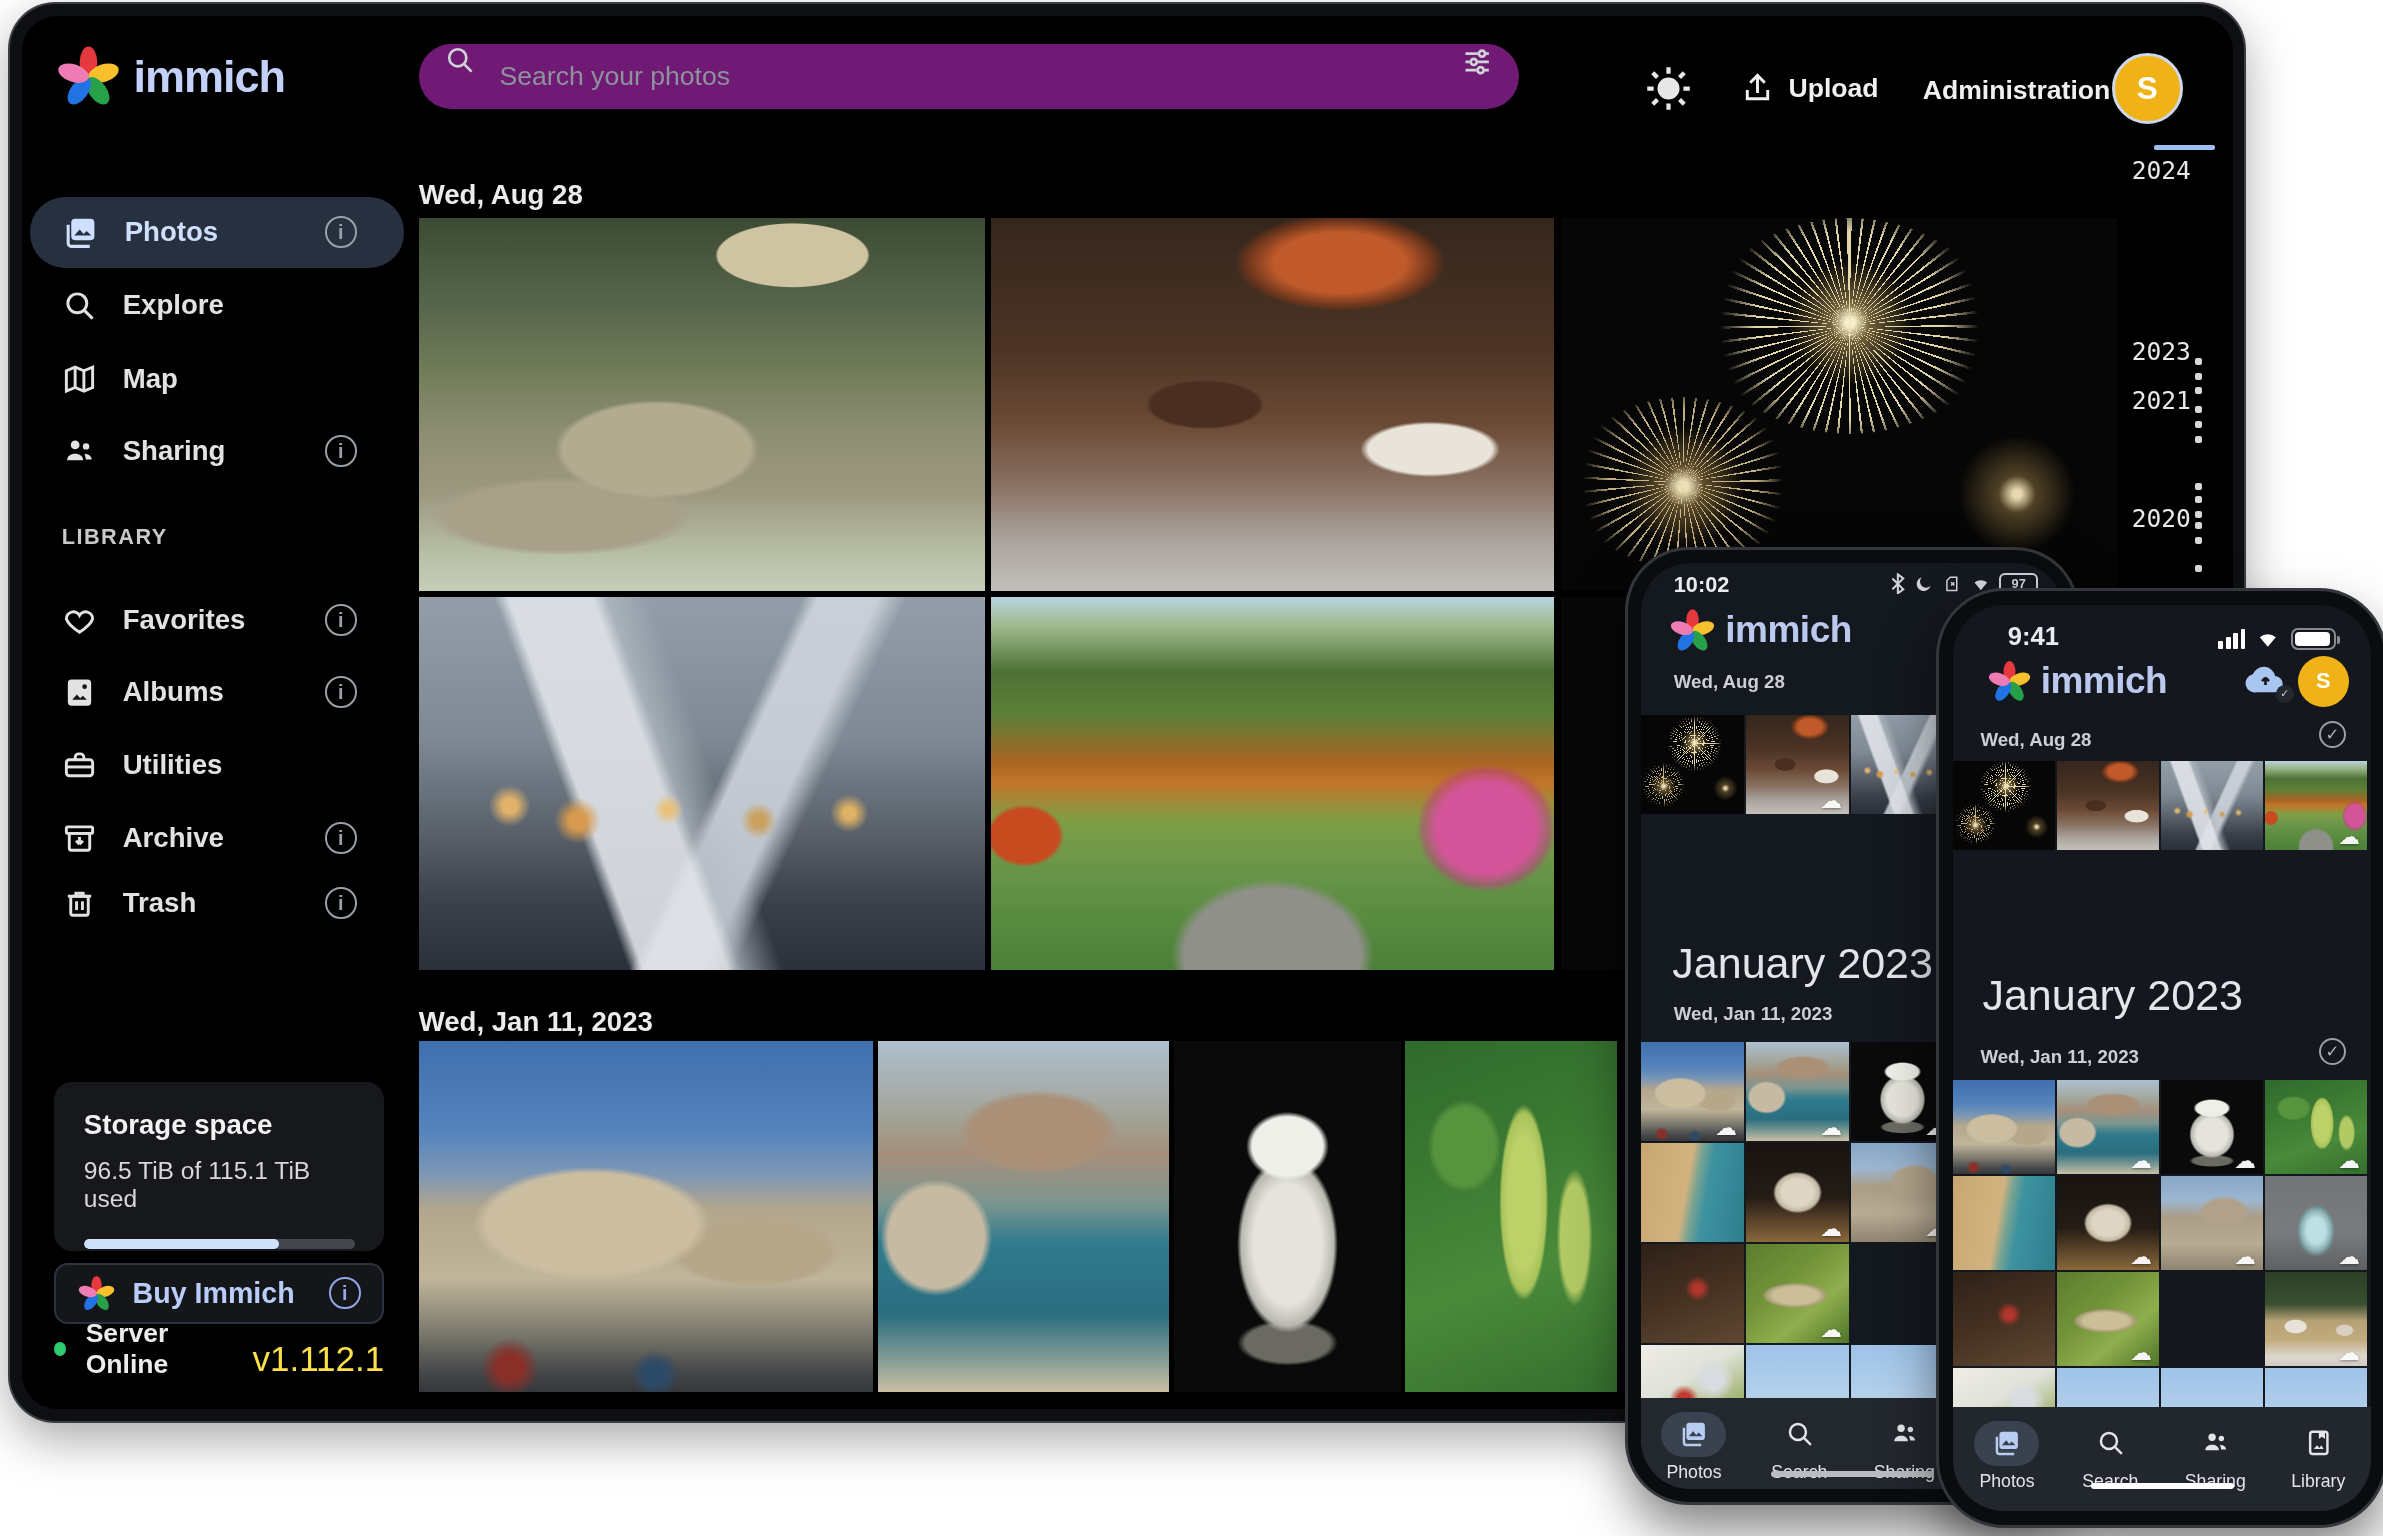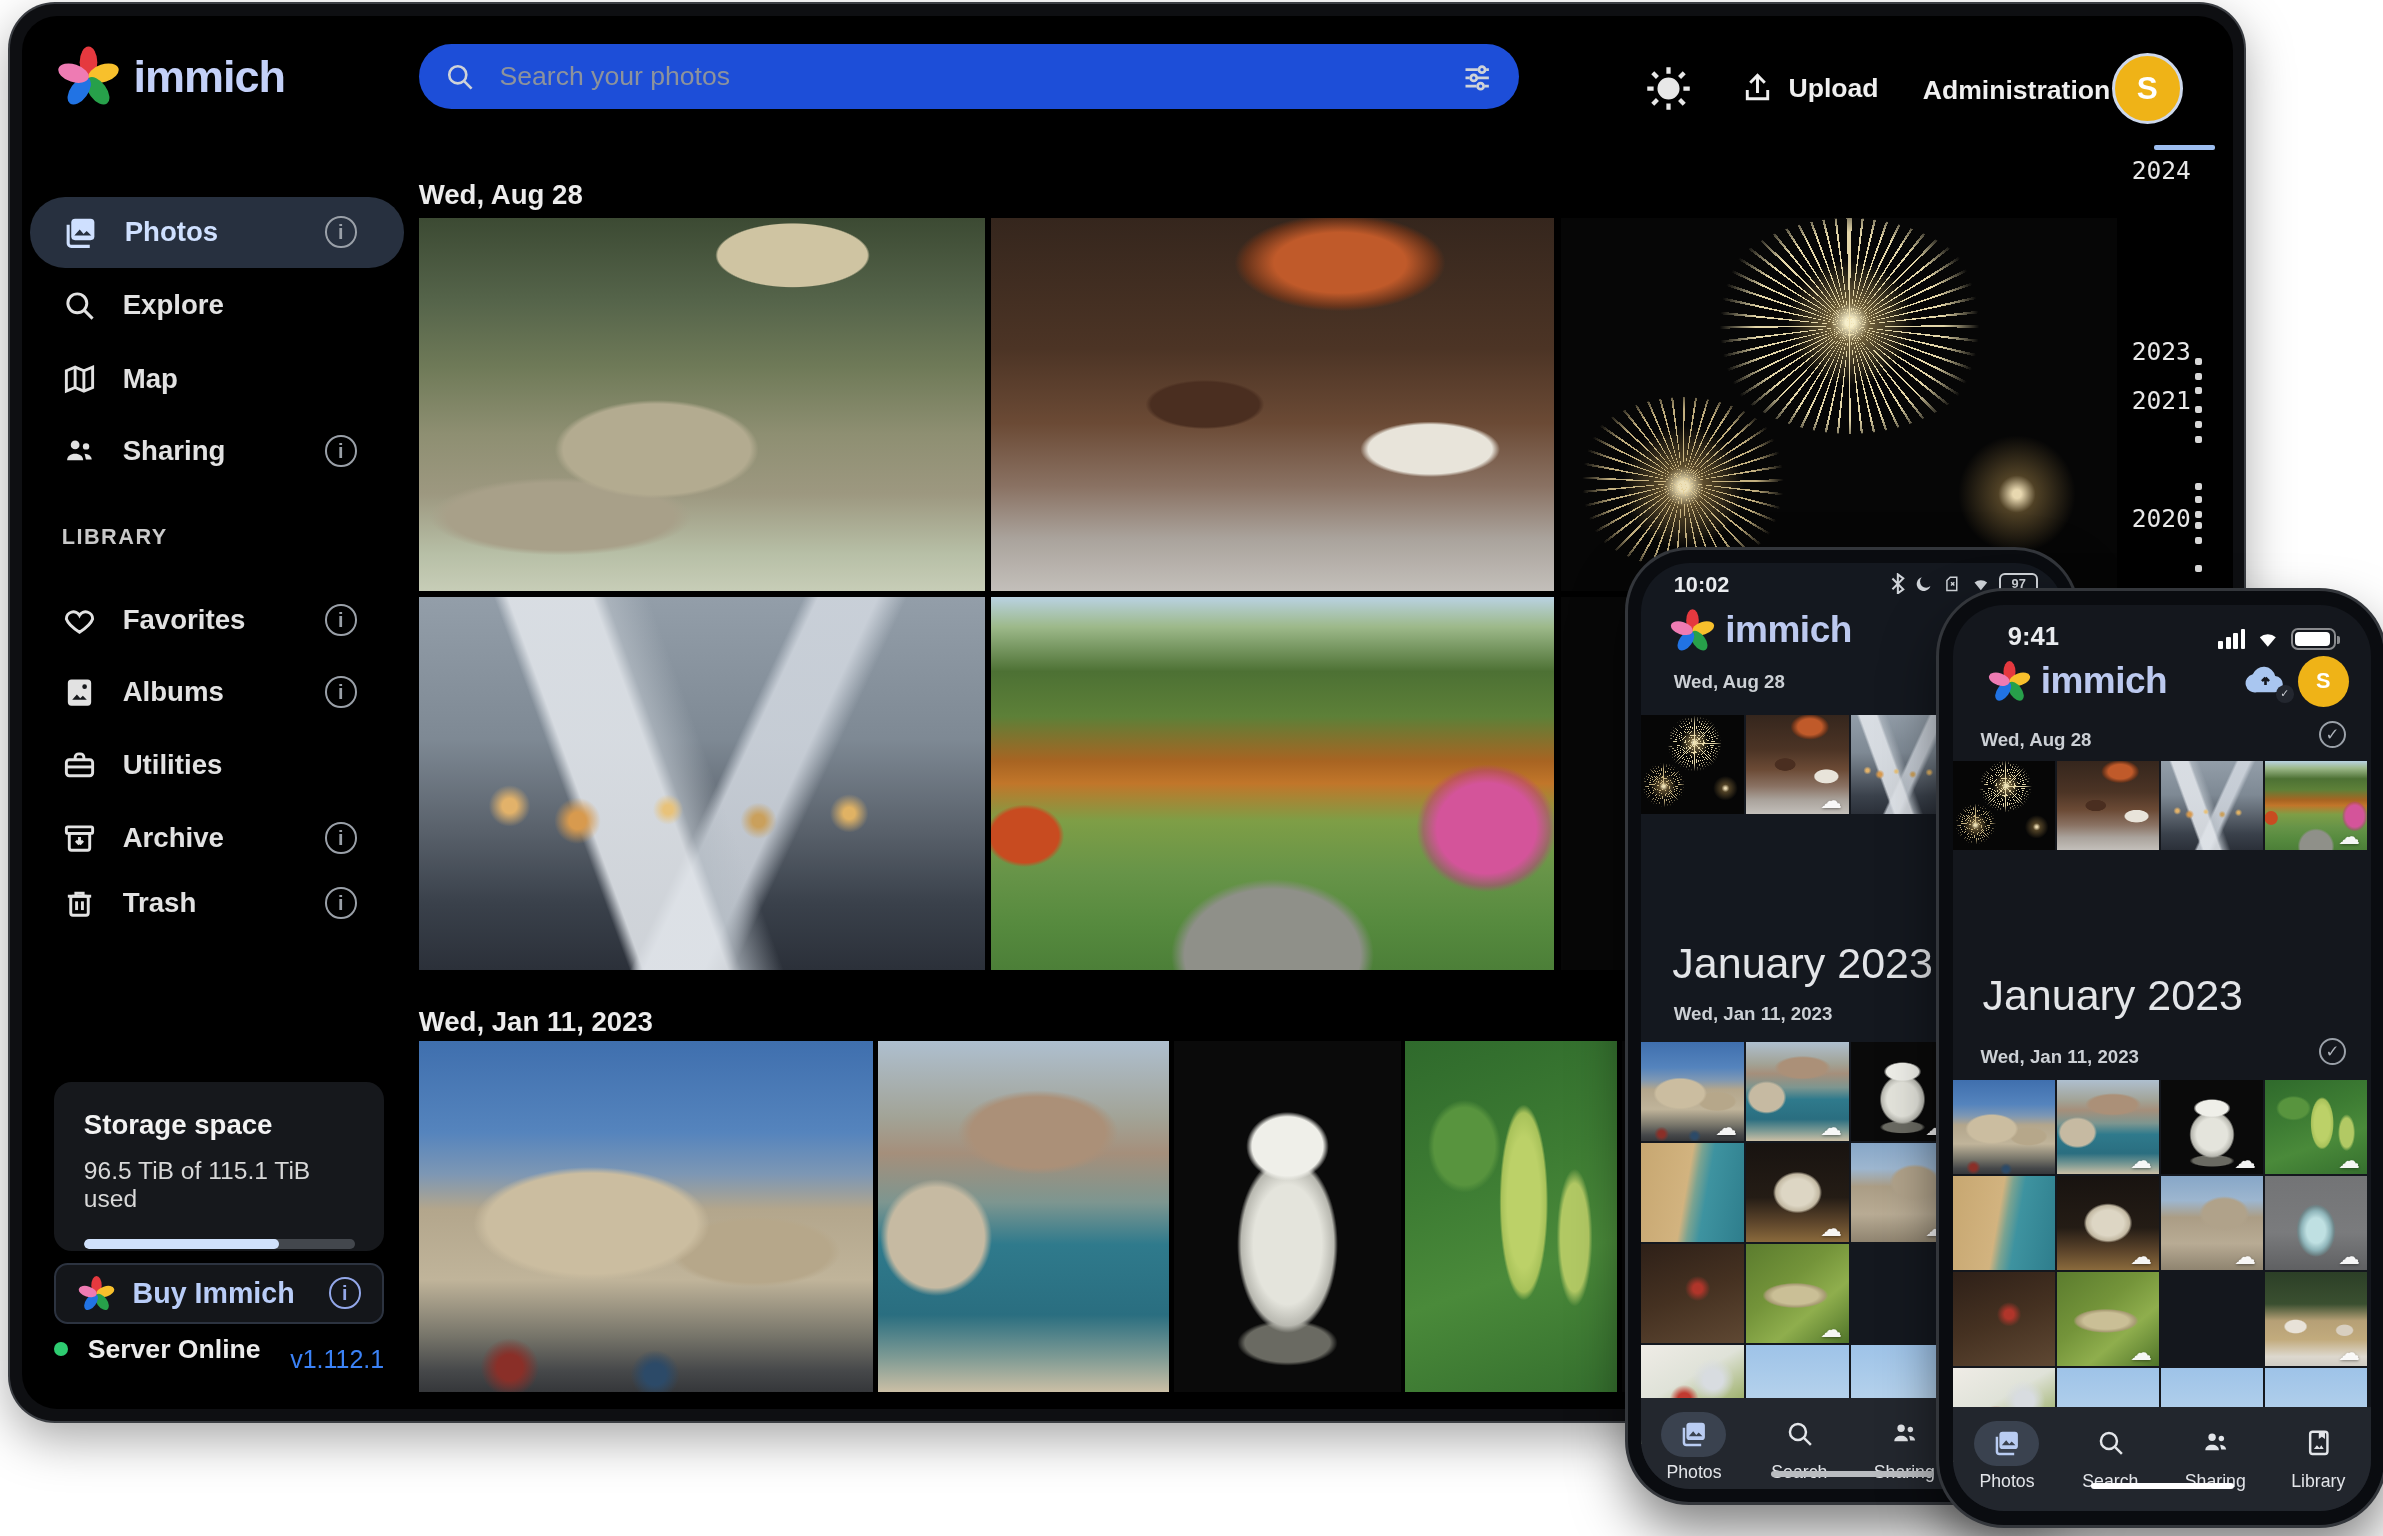--- a/index.html
+++ b/index.html
@@ -8,22 +8,22 @@
   .abs{position:absolute;}
 
   
   .desktop{left:9.9px;top:3.9px;width:2234px;height:1417px;background:#0e0f12;border-radius:45px;
     padding:11.8px;box-shadow:0 0 0 2px #3b3e43,0 17.7px 49px rgba(0,0,0,.35);}
   .d-screen{position:relative;width:2211px;height:1393px;background:#000;border-radius:35px;overflow:hidden;}
 
   
   .d-logo{left:35px;top:29.6px;display:flex;align-items:center;gap:13.8px;}
   .d-logo .brand{font-size:45px;font-weight:700;color:#c3d0f8;letter-spacing:-1px;}
-  .searchbar{left:397px;top:28.6px;width:1100px;height:65px;background:#1d4ed8;border-radius:32.5px;
-    display:flex;align-items:center;padding:0 25.6px;gap:21.7px;}
+  .searchbar{left:397px;top:28.6px;width:1100px;height:65px;background:#701a75;border-radius:32.5px;
+    display:flex;padding:0 25.6px;gap:21.7px;}
   .searchbar input{flex:1;background:transparent;border:none;outline:none;color:#d6d9de;font-size:26.6px;}
   .searchbar input::placeholder{color:#8d939c;}
   .topbtn{display:flex;align-items:center;gap:13.8px;color:#f0f0f0;font-size:26.6px;font-weight:600;}
   .avatar{width:71px;height:71px;border-radius:50%;background:#efb317;border:3px solid #cdd8ec;
     display:flex;align-items:center;justify-content:center;color:#fff;font-size:31.5px;font-weight:700;}
 
   
   .side-item{left:7.9px;width:374px;height:71px;display:flex;align-items:center;gap:25.6px;padding:0 0 0 32.5px;color:#e2e2e2;}
   .side-item .lbl{font-size:27.6px;font-weight:600;}
   .side-item.active{background:#27303f;border-radius:35px;color:#cfe0ff;}
@@ -37,21 +37,21 @@
   .storage .u{font-size:24.6px;color:#d8d8d8;margin-top:15.8px;}
   .bar{margin-top:25.6px;width:271px;height:9.9px;border-radius:4.9px;background:#43474d;overflow:hidden;}
   .bar .fill{height:100%;background:#cfe0fa;border-radius:4.9px;}
   .buy{left:32.5px;top:1247px;width:330px;height:61px;border:2px solid #2c3340;background:#14161a;border-radius:13.8px;
     display:flex;align-items:center;gap:17.7px;padding:0 21.7px;}
   .buy .lbl{font-size:28.6px;font-weight:700;color:#b9cdf8;}
   .buy .info{margin-left:auto;border-color:#93a7e8;color:#93a7e8;}
   .server{left:32.5px;top:1306px;width:330px;height:55px;display:flex;align-items:center;gap:19.7px;text-decoration:underline;}
   .server .dot{width:13.8px;height:13.8px;border-radius:50%;background:#2ecc71;}
   .server .st{font-size:26.6px;font-weight:700;color:#ececec;}
-  .server .ver{margin-left:auto;font-size:25px;color:#3b82f6;margin-top:20px;}
+  .server .ver{margin-left:auto;font-size:35px;color:#fde047;margin-top:20px;}
 
   
   .date-head{color:#ececec;font-size:27.6px;font-weight:600;}
   .ph{position:absolute;overflow:hidden;background-size:cover;}
   .cloud{position:absolute;right:9.9px;bottom:3.9px;color:rgba(255,255,255,.95);font-size:29.6px;line-height:1;
     text-shadow:0 1px 3px rgba(0,0,0,.4);}
   .cell .cloud{font-size:21.7px;right:6.9px;bottom:2px;}
 
   
   .year{color:#e8e8e8;font-family:"DejaVu Sans Mono",monospace;font-size:24.6px;}

